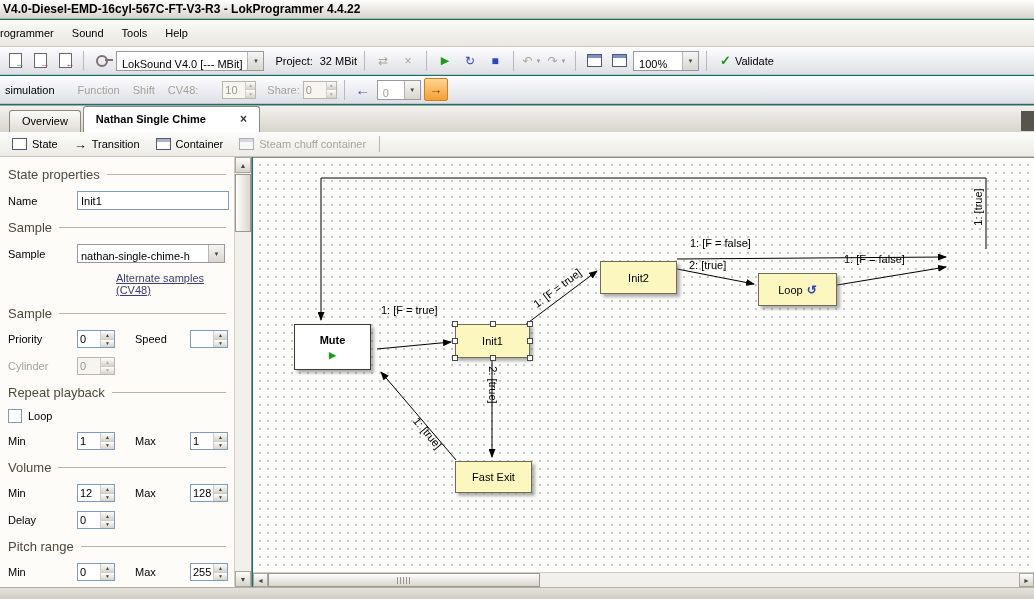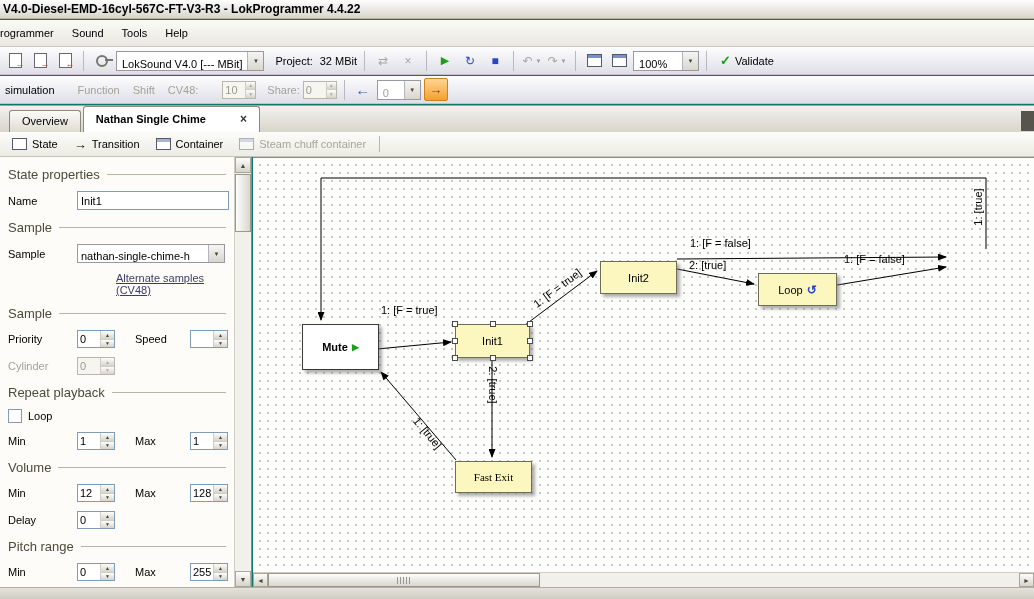--- a/index.html
+++ b/index.html
@@ -444,21 +444,21 @@
         <polyline points="733,91 733,20 68,20 68,162" fill="none" stroke="#000" stroke-width="1" marker-end="url(#arw)"></polyline>
         <line x1="124" y1="191" x2="198" y2="184" stroke="#000" stroke-width="1" marker-end="url(#arw)"></line>
         <line x1="272" y1="167" x2="344" y2="113" stroke="#000" stroke-width="1" marker-end="url(#arw)"></line>
         <line x1="424" y1="101" x2="693" y2="99" stroke="#000" stroke-width="1" marker-end="url(#arw)"></line>
         <line x1="424" y1="111" x2="501" y2="126" stroke="#000" stroke-width="1" marker-end="url(#arw)"></line>
         <line x1="584" y1="127" x2="693" y2="109" stroke="#000" stroke-width="1" marker-end="url(#arw)"></line>
         <line x1="239" y1="200" x2="239" y2="299" stroke="#000" stroke-width="1" marker-end="url(#arw)"></line>
         <line x1="203" y1="302" x2="128" y2="214" stroke="#000" stroke-width="1" marker-end="url(#arw)"></line>
       </svg>
 
-      <div class="state white" style="left:49px;top:166px;width:77px;height:46px;">
+      <div class="state white" style="left:41px;top:166px;width:77px;height:46px;flex-direction:column;">
         <span>Mute</span>
         <span class="state-play">▶</span>
       </div>
 
       <div class="state" style="left:202px;top:166px;width:75px;height:34px;">
         <span>Init1</span>
         <span class="handle" style="left:-4px;top:-4px;"></span>
         <span class="handle" style="left:34px;top:-4px;"></span>
         <span class="handle" style="right:-4px;top:-4px;"></span>
         <span class="handle" style="left:-4px;top:13px;"></span>
@@ -471,21 +471,21 @@
       <div class="state" style="left:347px;top:91px;width:77px;height:33px;margin-top:12px;">
         <span>Init2</span>
       </div>
 
       <div class="state" style="left:505px;top:115px;width:79px;height:33px;">
         <span>Loop</span>
         <span class="loop-ic">↺</span>
       </div>
 
 
-      <div class="state" style="left:202px;top:303px;width:77px;height:32px;font-family:Liberation Serif, serif;">
+      <div class="state" style="left:202px;top:303px;width:77px;height:32px;">
         <span>Fast Exit</span>
       </div>
 
       <div class="tlabel" style="left:128px;top:146px;">1: [F = true]</div>
       <div class="tlabel" style="left:276px;top:124px;transform:rotate(-37deg);">1: [F = true]</div>
       <div class="tlabel" style="left:437px;top:79px;">1: [F = false]</div>
       <div class="tlabel" style="left:436px;top:101px;">2: [true]</div>
       <div class="tlabel" style="left:591px;top:95px;">1: [F = false]</div>
       <div class="tlabel" style="left:221px;top:221px;transform:rotate(90deg);">2: [true]</div>
       <div class="tlabel" style="left:156px;top:269px;transform:rotate(50deg);">1: [true]</div>

